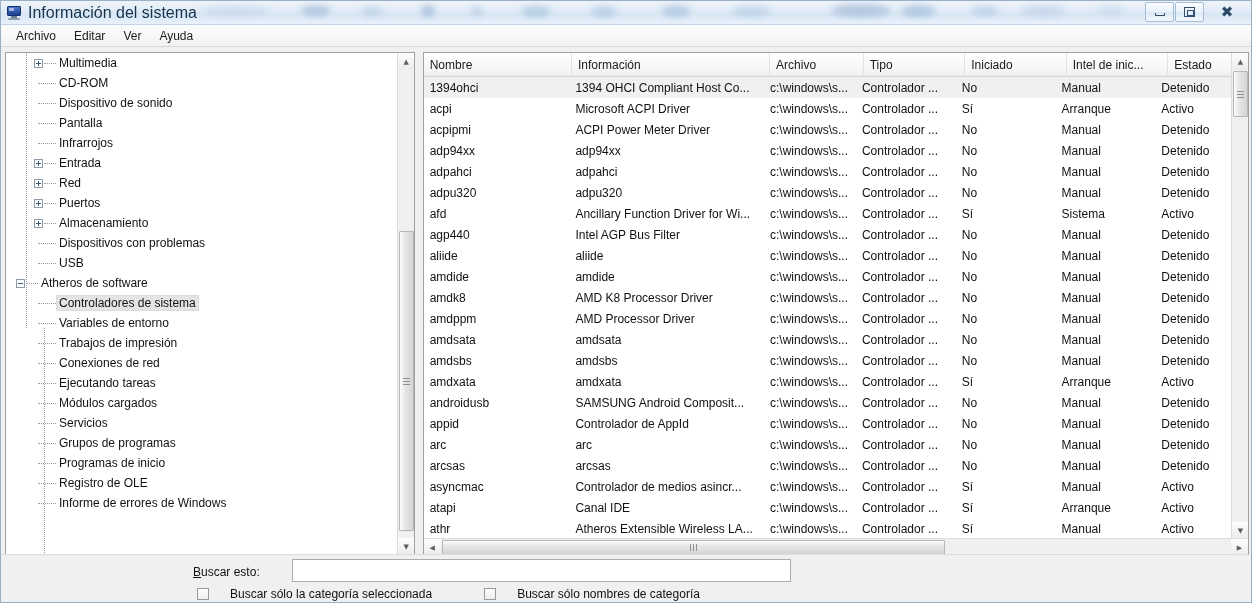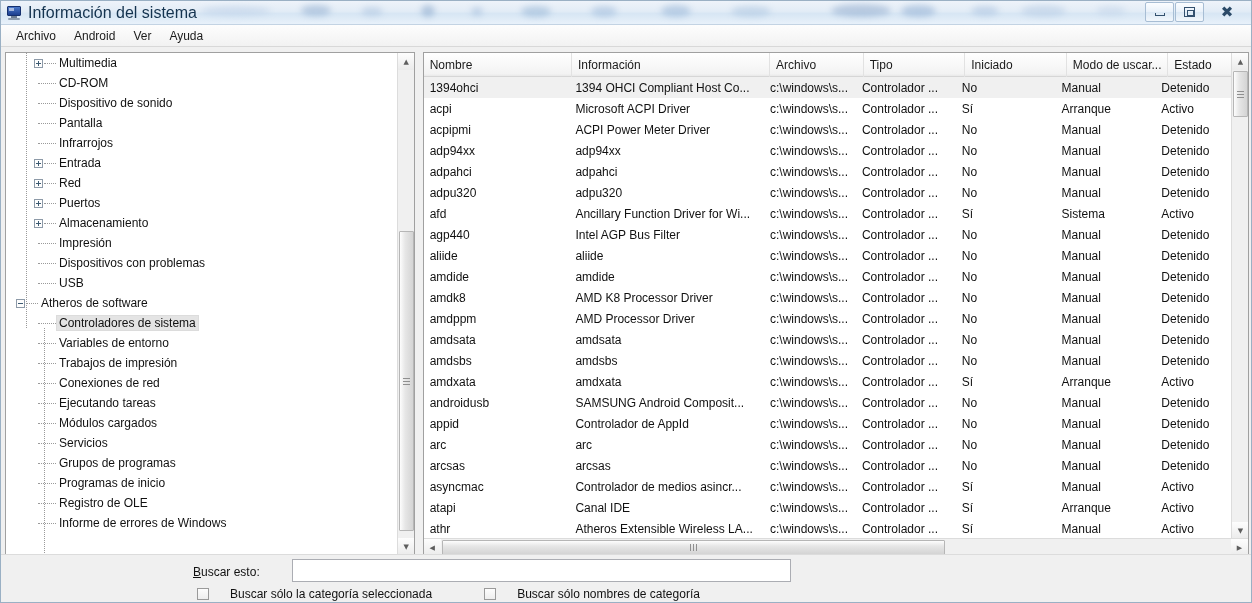--- a/index.html
+++ b/index.html
@@ -409,21 +409,21 @@
         <span class="glyph-max-outer"></span>
       </div>
       <div class="win-btn win-btn-close">
         <span class="glyph-close">✖</span>
       </div>
     </div>
   </div>
 
   <div class="menubar">
     <div class="menu-item">Archivo</div>
-    <div class="menu-item">Android</div>
+    <div class="menu-item">Editar</div>
     <div class="menu-item">Ver</div>
     <div class="menu-item">Ayuda</div>
   </div>
 
   <div class="content">
 
     <div class="tree-panel">
       <div class="tree-scroll" id="tree-scroll">
           <div class="guide" style="left: 20px; top: 0px; height: 275px;"></div>
           <div class="guide" style="left: 38px; top: 275px; height: 225px;"></div>
@@ -469,25 +469,20 @@
             <span class="spacer-16" style="width: 28px;"></span>
             <span class="expander plus"></span>
             <span class="elbow"></span>
             <span class="tree-label">Puertos</span>
           </div>
           <div class="tree-row">
             <span class="spacer-16" style="width: 28px;"></span>
             <span class="expander plus"></span>
             <span class="elbow"></span>
             <span class="tree-label">Almacenamiento</span>
-          </div>
-          <div class="tree-row">
-            <span class="spacer-16" style="width: 28px;"></span>
-            <span class="leaf-dash" style="margin-left: 4px; width: 18px;"></span>
-            <span class="tree-label">Impresión</span>
           </div>
           <div class="tree-row">
             <span class="spacer-16" style="width: 28px;"></span>
             <span class="leaf-dash" style="margin-left: 4px; width: 18px;"></span>
             <span class="tree-label">Dispositivos con problemas</span>
           </div>
           <div class="tree-row">
             <span class="spacer-16" style="width: 28px;"></span>
             <span class="leaf-dash" style="margin-left: 4px; width: 18px;"></span>
             <span class="tree-label">USB</span>
@@ -563,21 +558,21 @@
       </div>
     </div>
 
     <div class="list-panel">
       <div class="list-header" id="list-header">
           <div class="hcell" style="width: 149px;">Nombre</div>
           <div class="hcell" style="width: 199px;">Información</div>
           <div class="hcell" style="width: 94px;">Archivo</div>
           <div class="hcell" style="width: 102px;">Tipo</div>
           <div class="hcell" style="width: 102px;">Iniciado</div>
-          <div class="hcell" style="width: 102px;">Modo de uscar...</div>
+          <div class="hcell" style="width: 102px;">Intel de inic...</div>
           <div class="hcell" style="width: 80px;">Estado</div>
         </div>
       <div class="list-body" id="list-body">
           <div class="lrow selected">
             <div class="lcell" style="width: 149px;">1394ohci</div>
             <div class="lcell" style="width: 199px;">1394 OHCI Compliant Host Co...</div>
             <div class="lcell" style="width: 94px;">c:\windows\s...</div>
             <div class="lcell" style="width: 102px;">Controlador ...</div>
             <div class="lcell" style="width: 102px;">No</div>
             <div class="lcell" style="width: 102px;">Manual</div>

